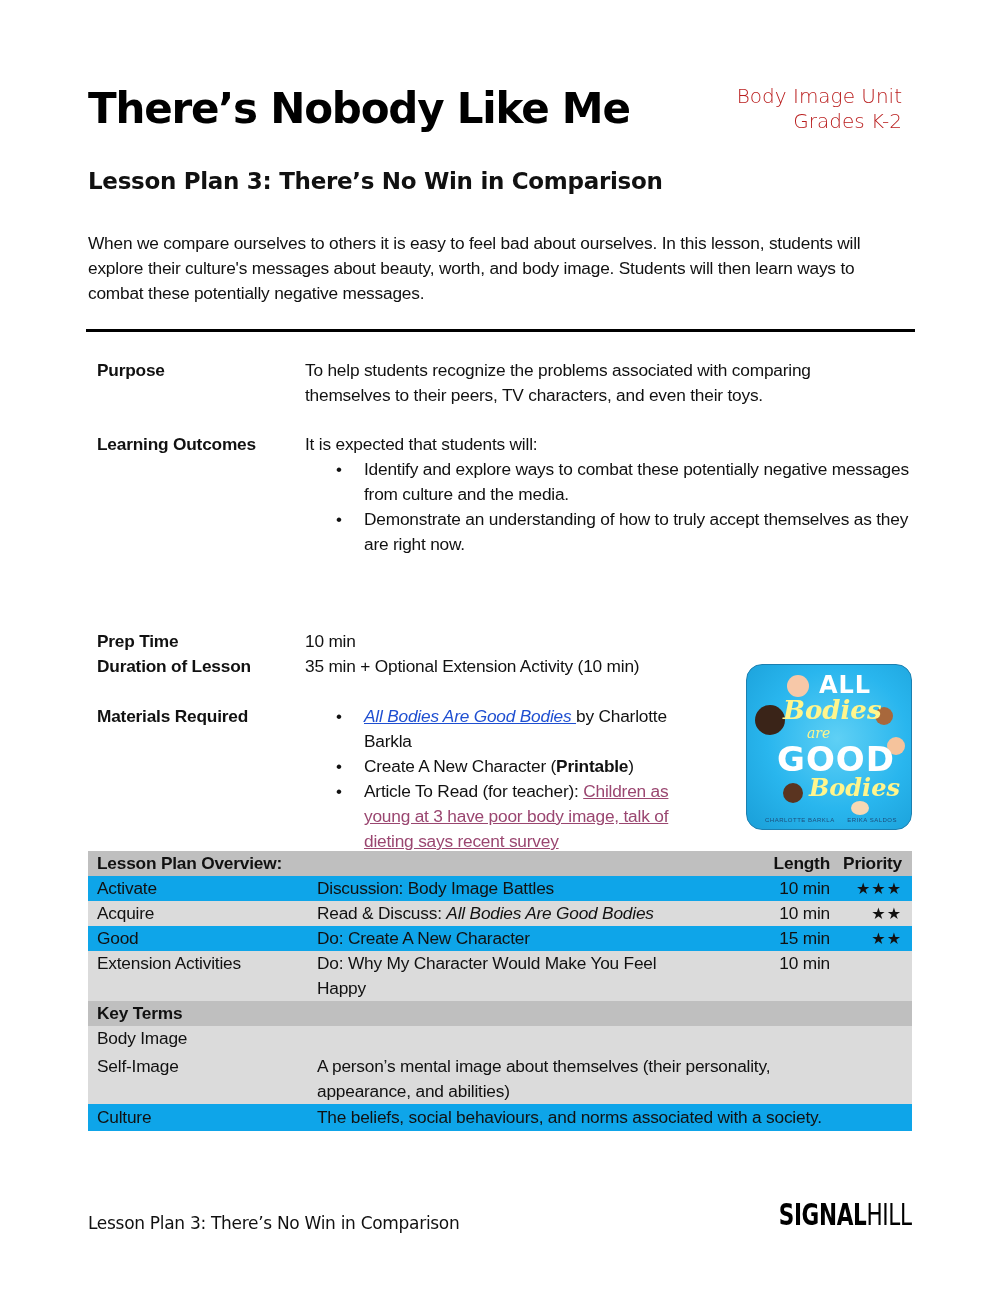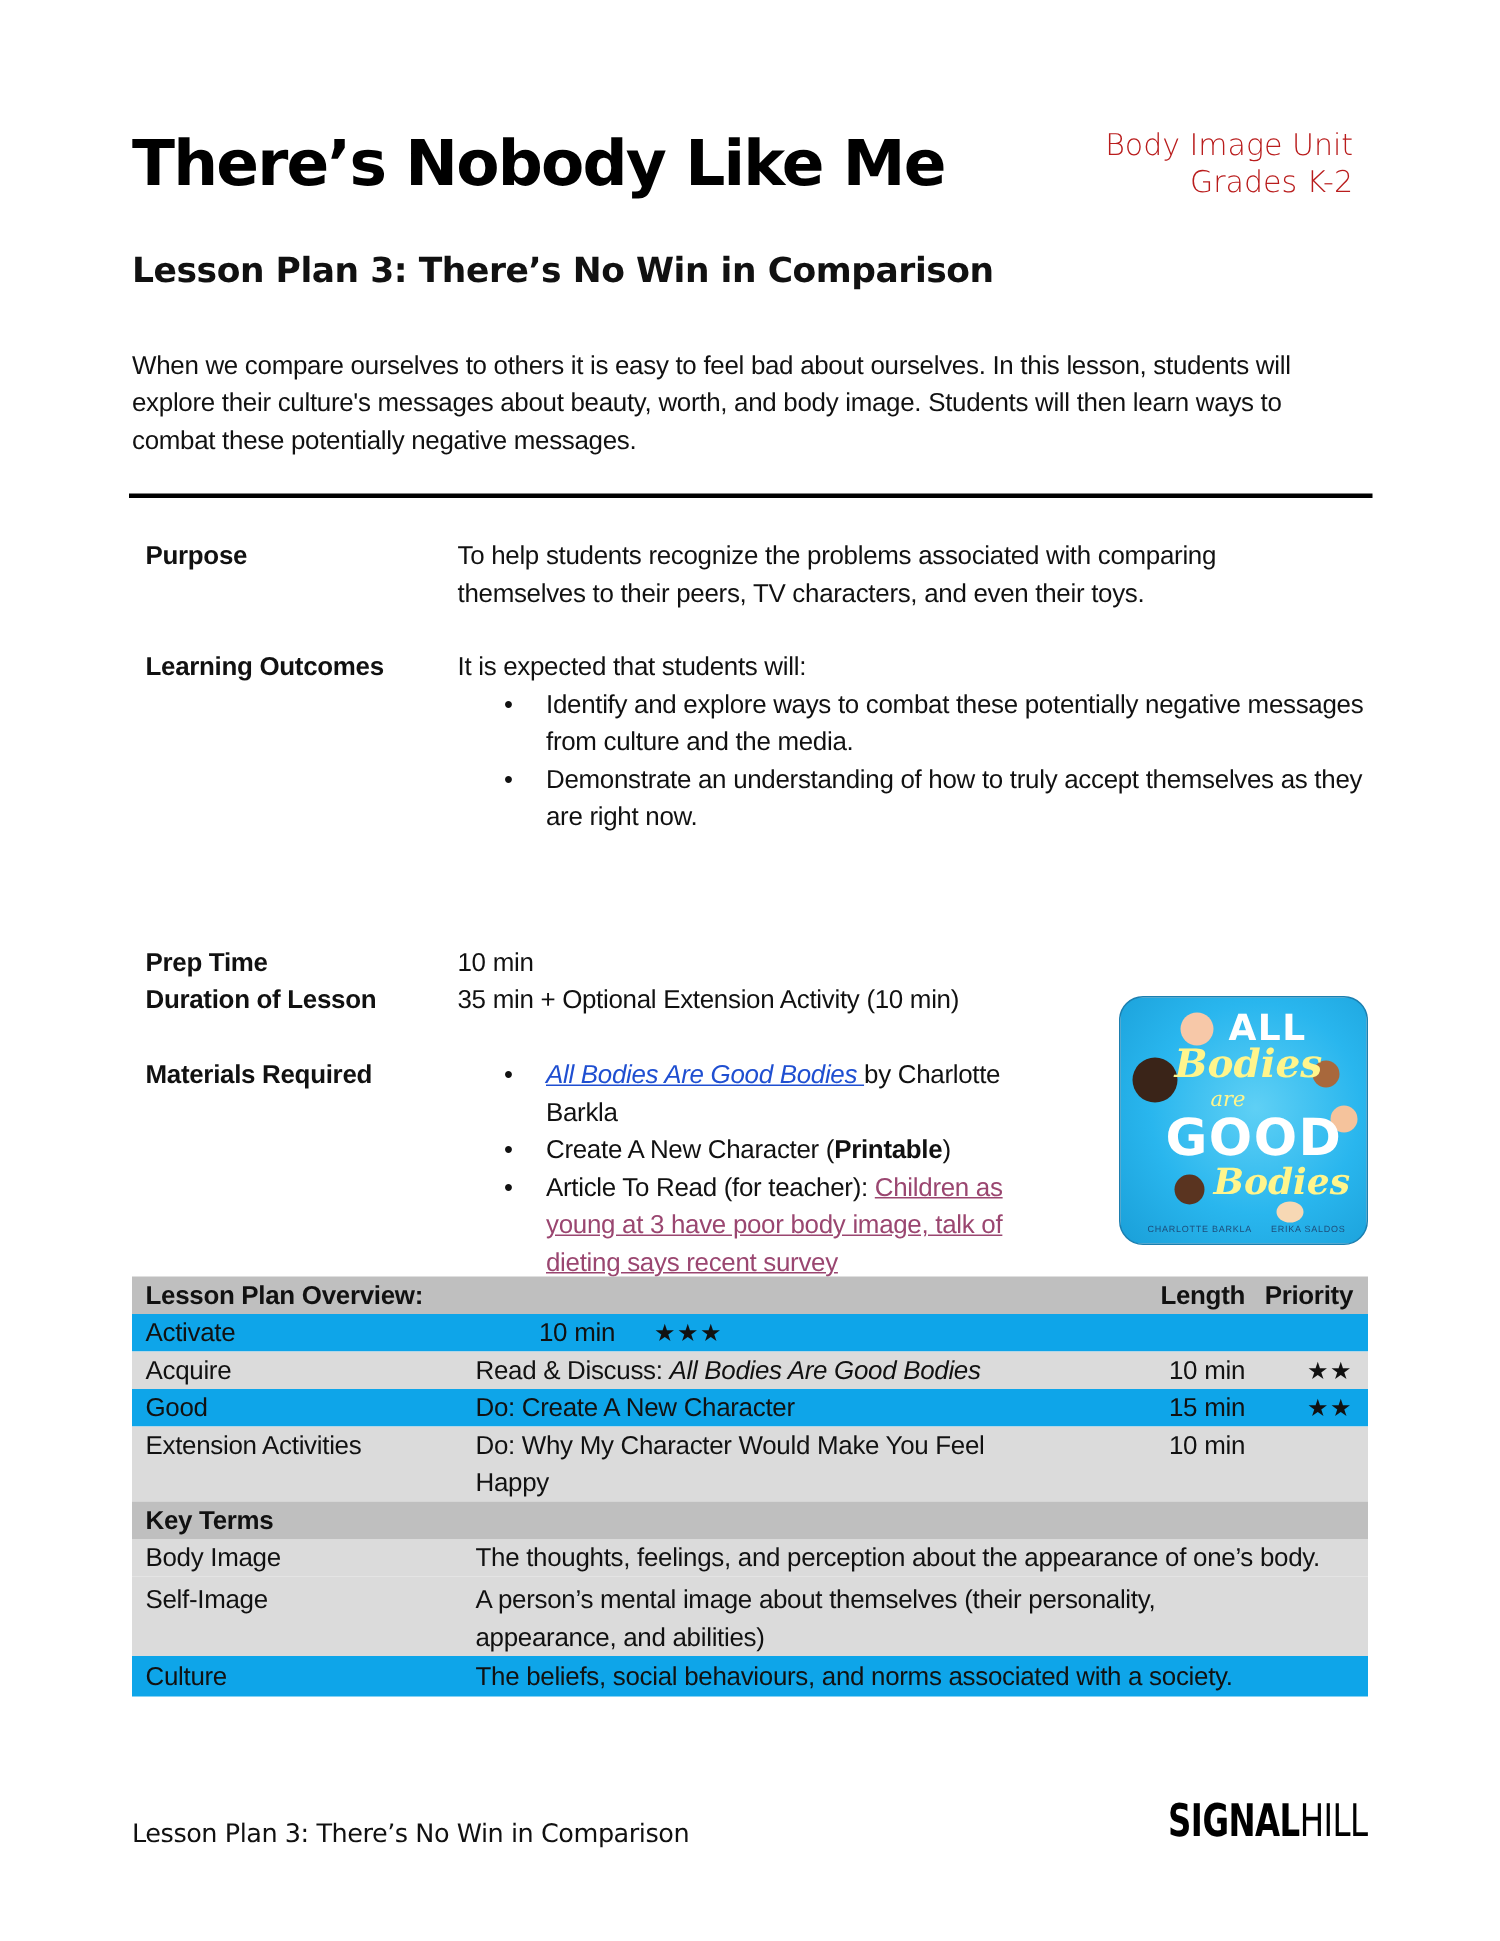--- a/index.html
+++ b/index.html
@@ -110,20 +110,21 @@
 </div>
 
 <div class="tbl">
   <div class="row hdr">
     <div class="c1" style="width:649px;">Lesson Plan Overview:</div>
     <div class="c3">Length</div>
     <div class="c4">Priority</div>
   </div>
   <div class="row white">
     <div class="c1">Activate</div>
+    <div class="c2">Discussion: Body Image Battles</div>
     <div class="c3">10 min</div>
     <div class="c4 stars">★★★</div>
   </div>
   <div class="row alt">
     <div class="c1">Acquire</div>
     <div class="c2"><span>Read &amp; Discuss: </span><i>All Bodies Are Good Bodies</i></div>
     <div class="c3">10 min</div>
     <div class="c4 stars">★★</div>
   </div>
   <div class="row white">
@@ -136,21 +137,20 @@
     <div class="c1">Extension Activities</div>
     <div class="c2" style="padding-right:40px;">Do: Why My Character Would Make You Feel Happy</div>
     <div class="c3">10 min</div>
     <div class="c4 stars"></div>
   </div>
   <div class="row hdr">
     <div class="c1" style="width:824px;">Key Terms</div>
   </div>
   <div class="row alt">
     <div class="c1">Body Image</div>
-    <div class="c2w">The thoughts, feelings, and perception about the appearance of one’s body.</div>
   </div>
   <div class="row alt" style="padding-top:3px;">
     <div class="c1">Self-Image</div>
     <div class="c2w" style="padding-right:90px;">A person’s mental image about themselves (their personality, appearance, and abilities)</div>
   </div>
   <div class="row white" style="padding:1px 0;">
     <div class="c1">Culture</div>
     <div class="c2w">The beliefs, social behaviours, and norms associated with a society.</div>
   </div>
 </div>

